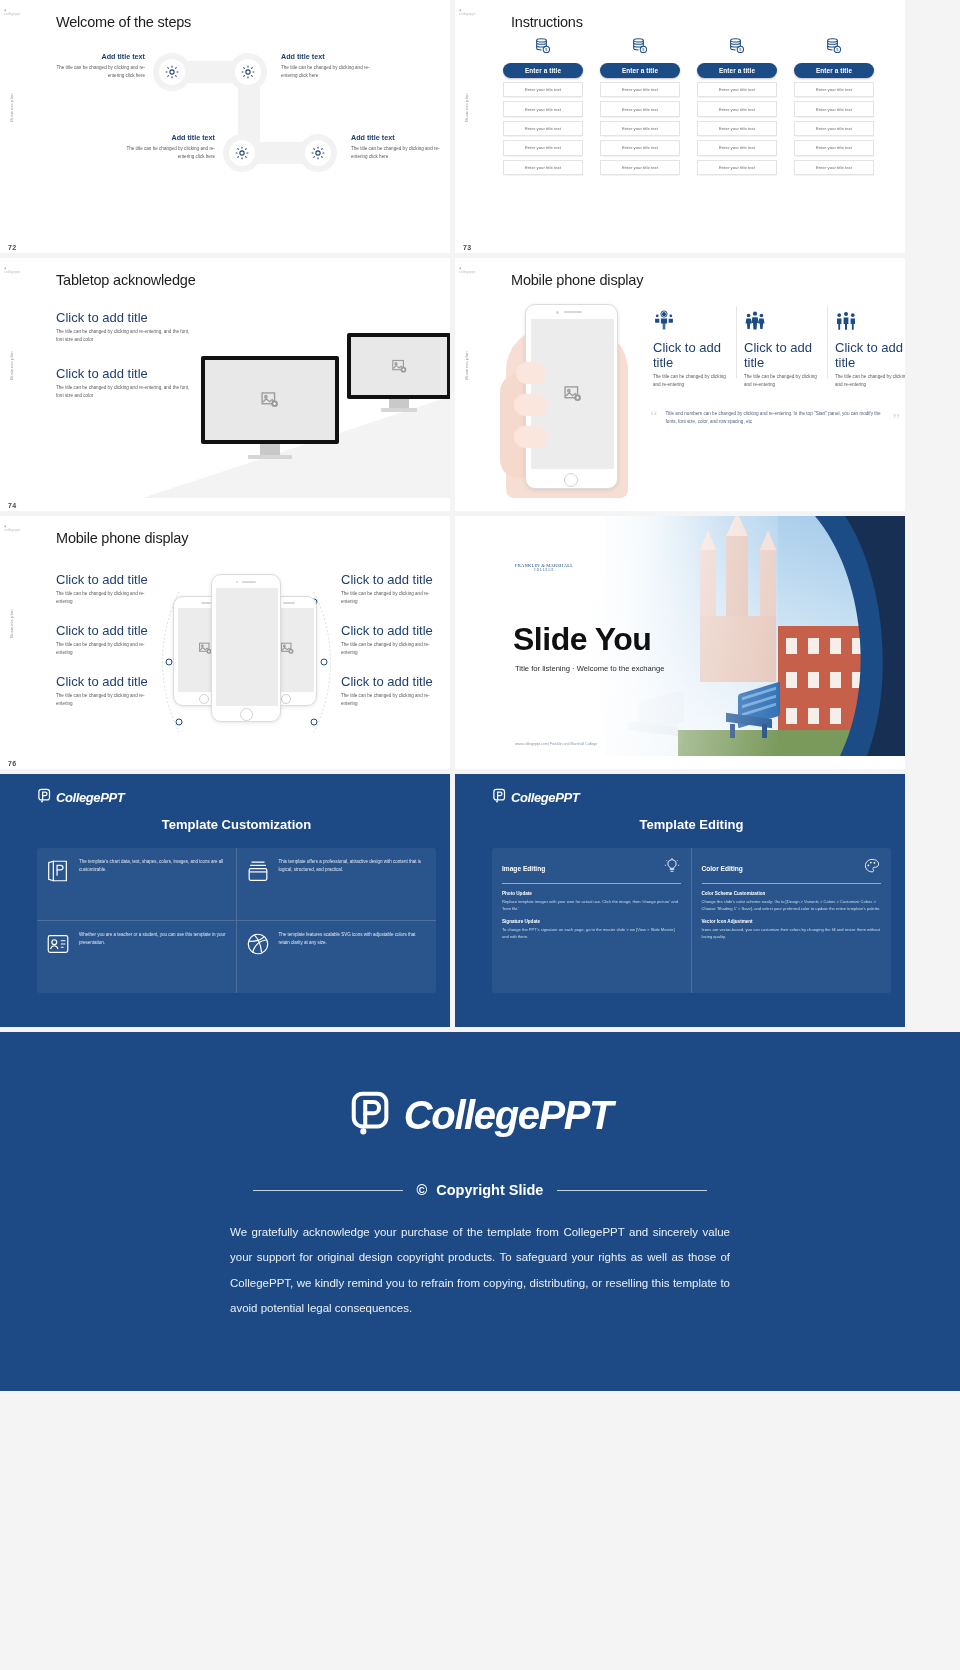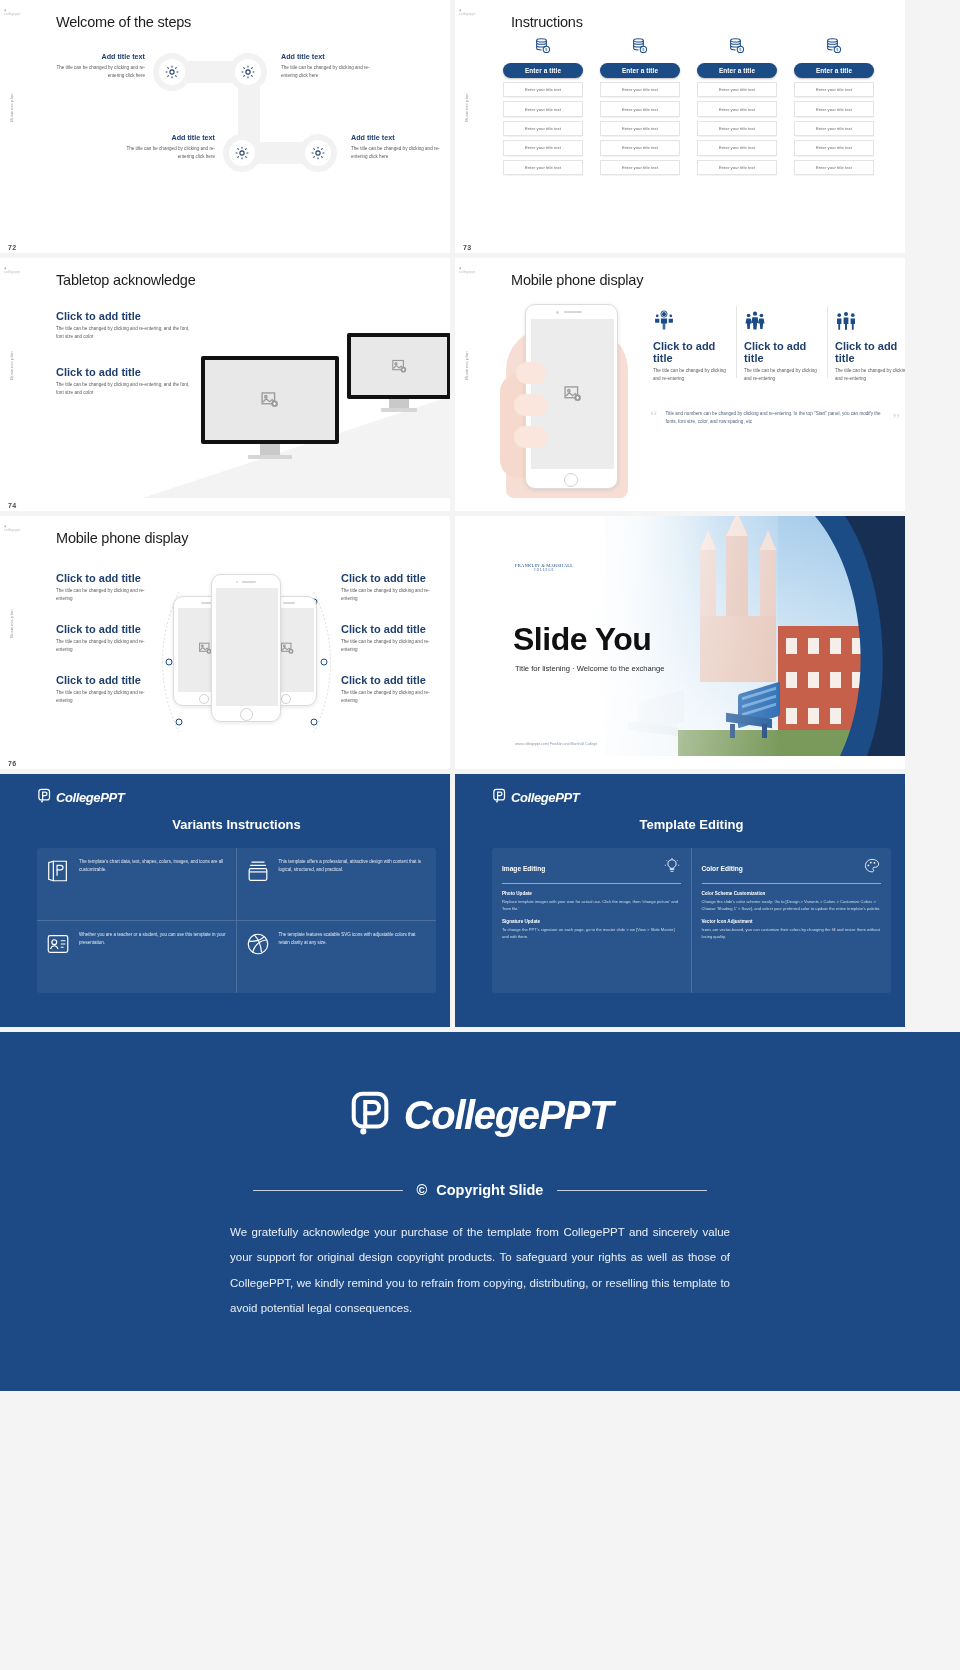--- a/index.html
+++ b/index.html
@@ -78,21 +78,21 @@
     position:absolute; left:0; bottom:0; width:427px; height:130px;
     background:#f3f3f3;
     clip-path: polygon(28% 100%, 100% 22%, 100% 100%);
   }
   .mon { position:absolute; }
   .mon .screen { background:#111; padding:4px; border-radius:2px; }
   .mon .inner { background:#e8e8e8; display:flex; align-items:center; justify-content:center; }
   .mon .neck { width:20px; height:11px; background:#c9c9c9; margin:0 auto; }
   .mon .base { width:44px; height:4px; background:#d6d6d6; margin:0 auto; border-radius:1px; }
   .ph-ico svg { display:block; }
-  .c-head { font-size:11px; font-weight:bold; color:#1f3f6e; margin-bottom:3px; }
+  .c-head { font-size:13px; font-weight:normal; color:#1f3f6e; margin-bottom:3px; }
   .c-body { font-size:4.6px; color:#5b5b5b; line-height:1.75; }
 
   
   .phone {
     position:absolute; background:#fff; border:1px solid #dcdcdc;
     border-radius:10px; box-shadow:0 1px 4px rgba(0,0,0,.10);
   }
   .phone .pscreen { background:#ececec; display:flex; align-items:center; justify-content:center; }
   .phone .home { border:1px solid #d2d2d2; border-radius:50%; }
   .phone .spk { background:#d8d8d8; border-radius:1px; }
@@ -627,21 +627,21 @@
             <span>
               <svg width="15" height="15" viewBox="0 0 24 24">
                   <rect x="3" y="2" width="17" height="17" rx="4" fill="none" stroke="#fff" stroke-width="2"></rect>
                   <path d="M9 6.5h4.2a2.8 2.8 0 0 1 0 5.6H9z" fill="none" stroke="#fff" stroke-width="2"></path>
                   <path d="M9 12v8" stroke="#fff" stroke-width="2"></path>
                   <circle cx="8" cy="21.5" r="1.5" fill="#fff"></circle>
                 </svg>
             </span>
             <span class="ppt-logo-text">CollegePPT</span>
           </div>
-          <div class="panel-title" style="margin-top:10px;">Variants Instructions</div>
+          <div class="panel-title" style="margin-top:10px;">Template Customization</div>
 
           <div class="card grid2" style="margin-top:16px;height:145px;">
             <div class="cellbox" style="border-right:1px solid rgba(255,255,255,.16);border-bottom:1px solid rgba(255,255,255,.16);">
               <span>
                 <svg width="26" height="26" viewBox="0 0 28 28" fill="none" stroke="#fff" stroke-width="1.3">
                     <path d="M4 5l5-1.5v21L4 23z"></path>
                     <path d="M9 3.5h14v21H9"></path>
                     <path d="M13 8h4a2.4 2.4 0 0 1 0 4.8h-4z"></path>
                     <path d="M13 12.8V19"></path>
                   </svg>

